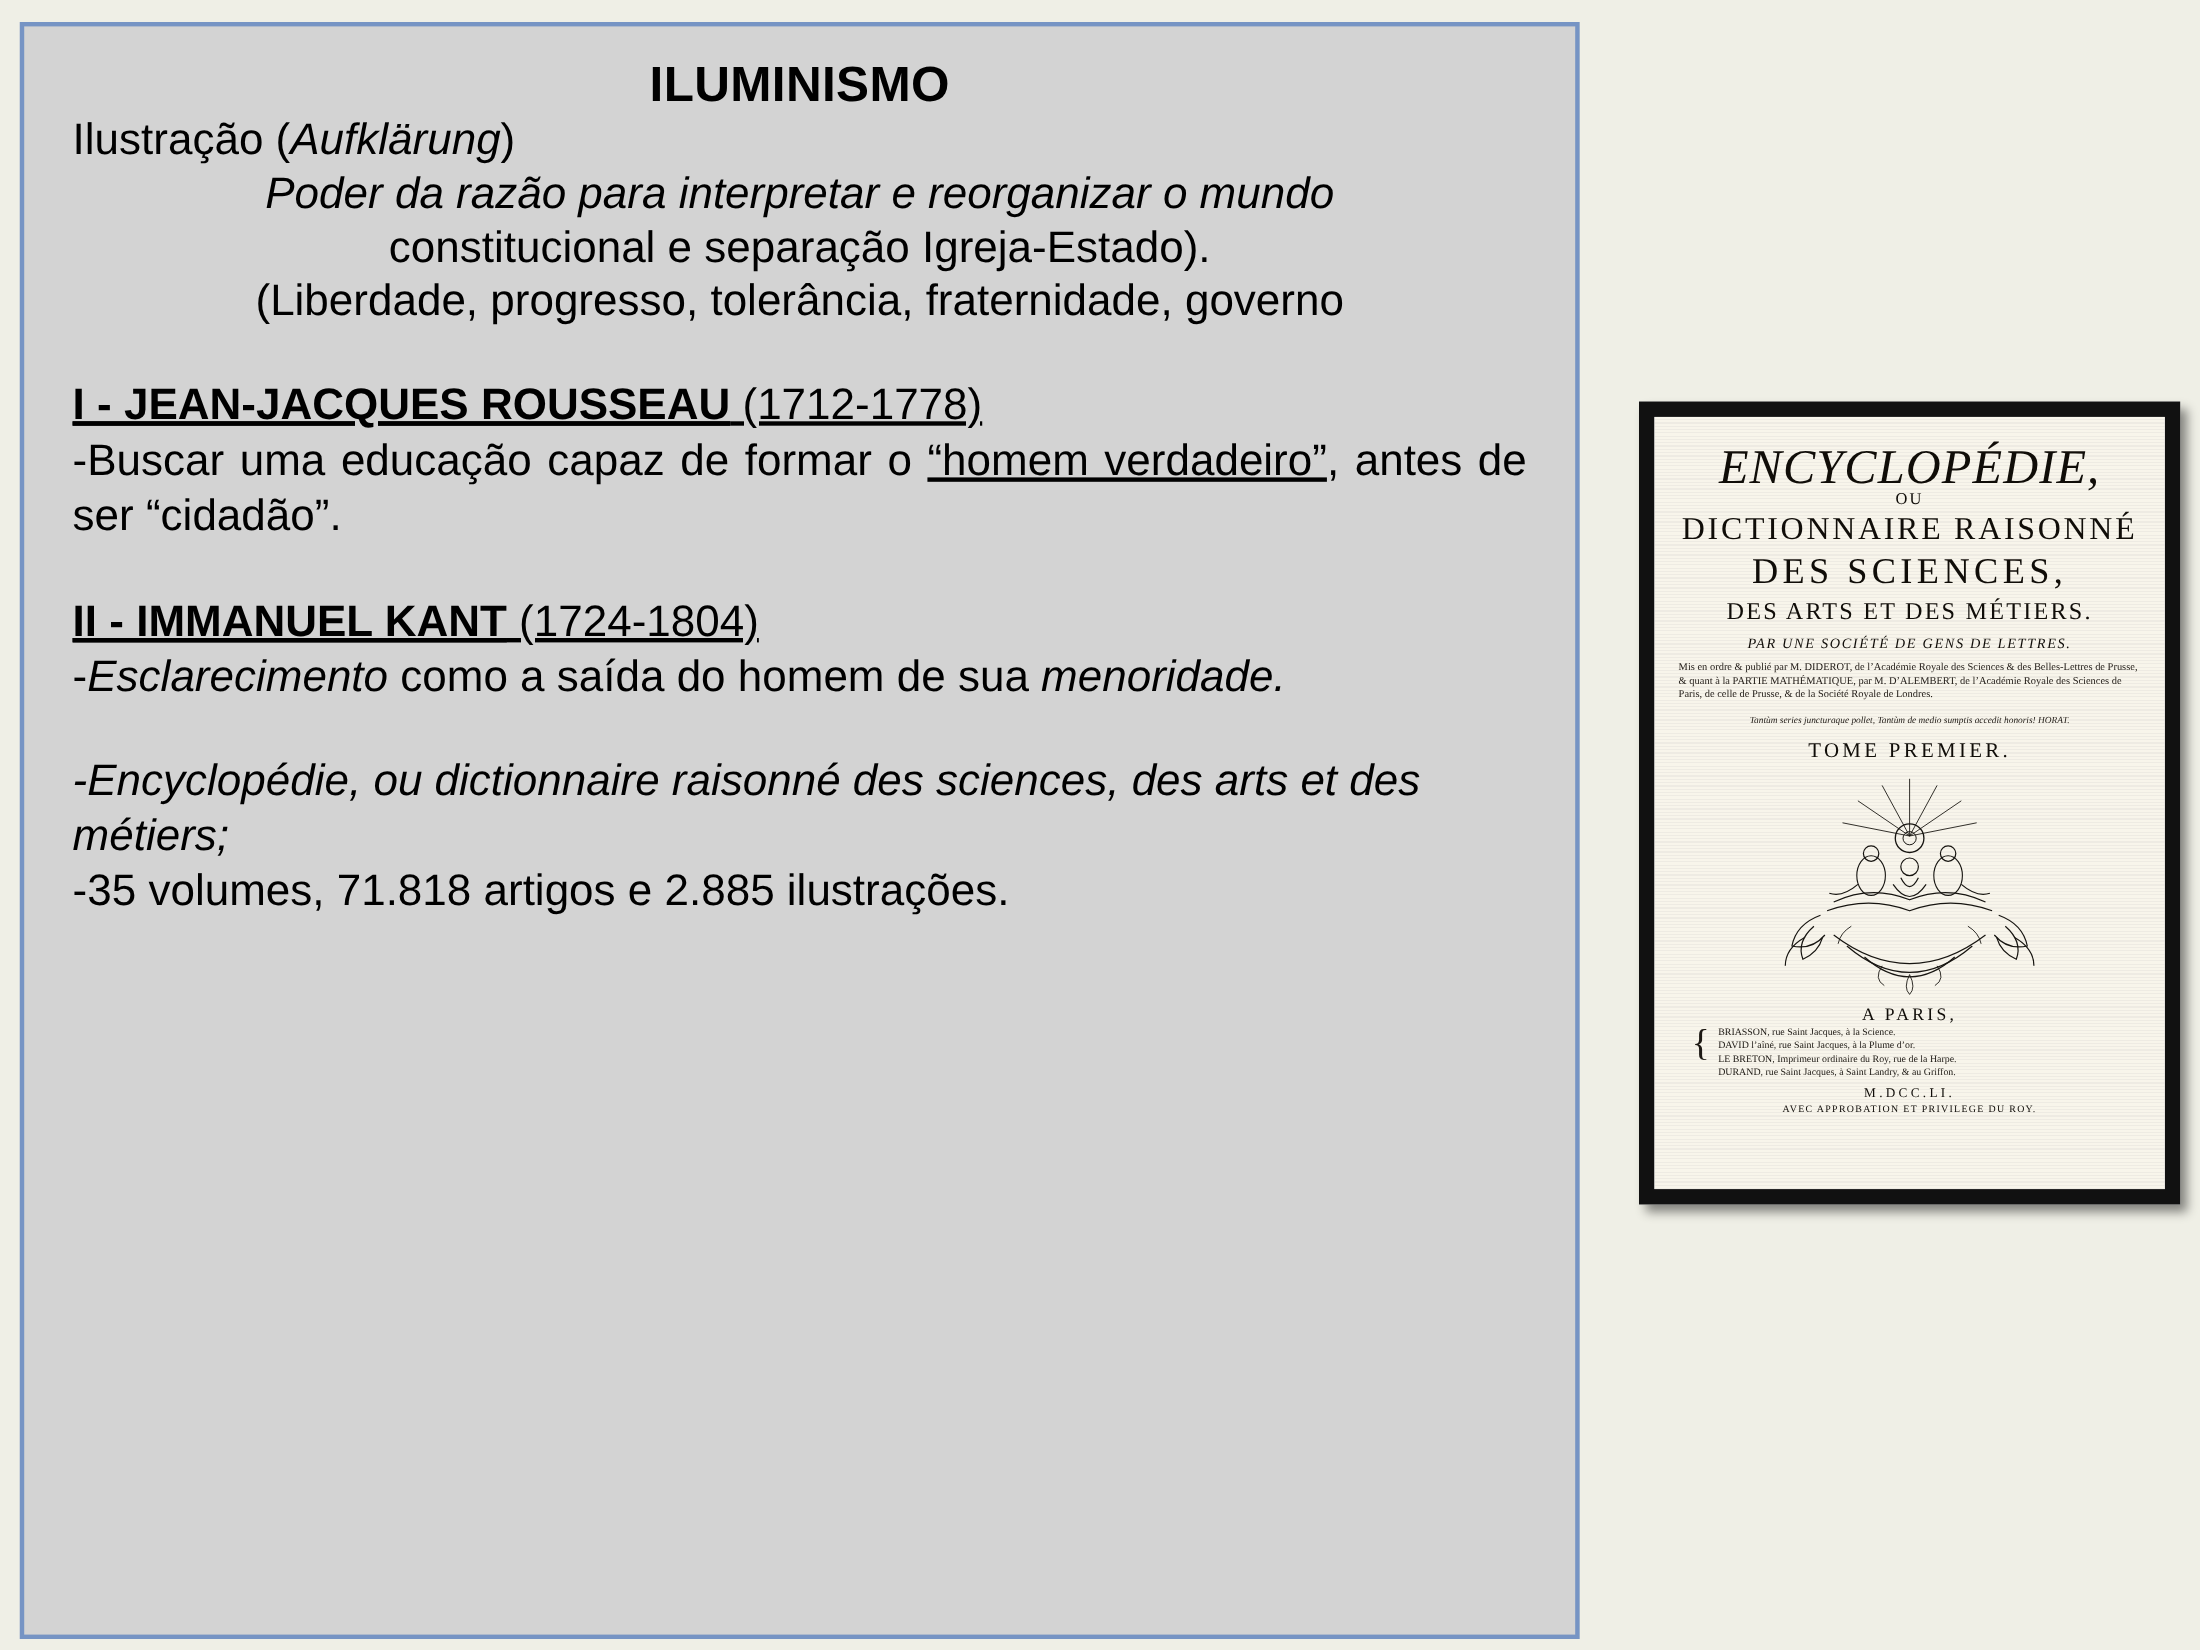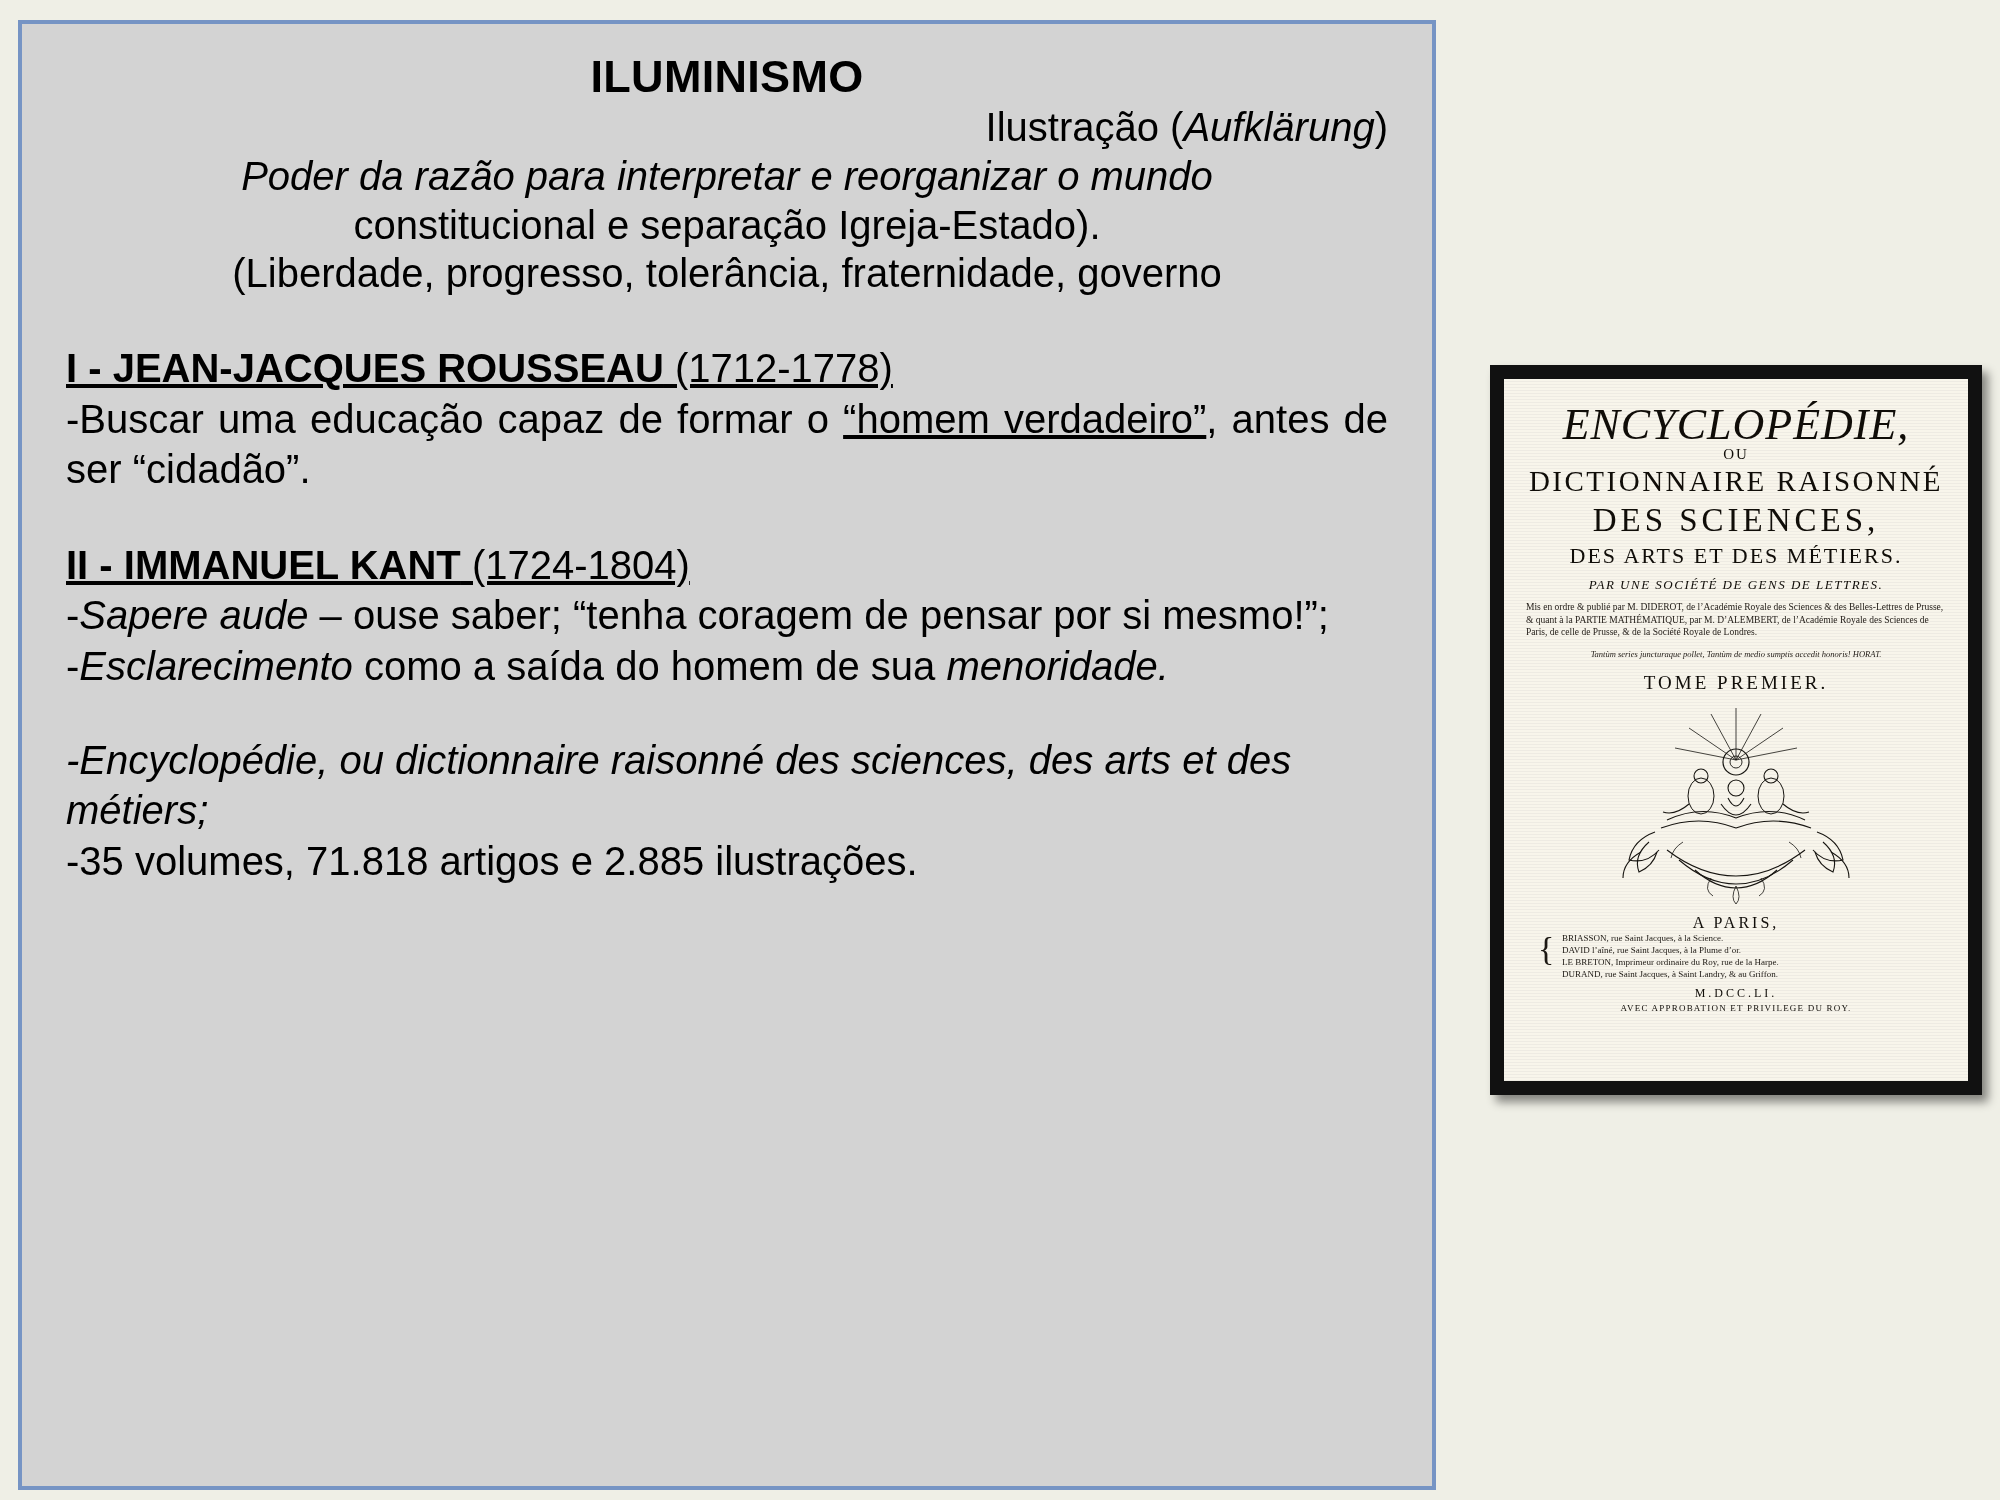--- a/index.html
+++ b/index.html
@@ -34,21 +34,21 @@
   }
   .title {
     text-align: center;
     font-weight: bold;
     font-size: 45px;
     line-height: 1.18;
     color: #000;
     letter-spacing: .3px;
   }
   .subtitle {
-    text-align: right;
+    text-align: left;
     font-size: 40px;
     line-height: 1.22;
     color: #000;
   }
   .subtitle i { font-style: italic; }
   .centered-italic {
     text-align: center;
     font-style: italic;
     font-size: 40px;
     line-height: 1.22;
@@ -189,23 +189,20 @@
     </div>
     <div class="body-line">
       -Buscar uma educação capaz de formar o <span class="u">“homem verdadeiro”</span>, antes de ser “cidadão”.
     </div>
 
     <div class="gap"></div>
 
     <div class="section-head">
       <b class="u">II - IMMANUEL KANT</b><span> (1724-1804)</span>
     </div>
-    <div class="body-line">
-      -<i>Sapere aude</i> – ouse saber; “tenha coragem de pensar por si mesmo!”;
-    </div>
     <div class="body-line nojust">
       -<i>Esclarecimento</i> como a saída do homem de sua <i>menoridade.</i>
     </div>
 
     <div class="gap"></div>
 
     <div class="body-line nojust">
       <i>-Encyclopédie, ou dictionnaire raisonné des sciences, des arts et des métiers;</i>
     </div>
     <div class="body-line nojust">-35 volumes, 71.818 artigos e 2.885 ilustrações.</div>

